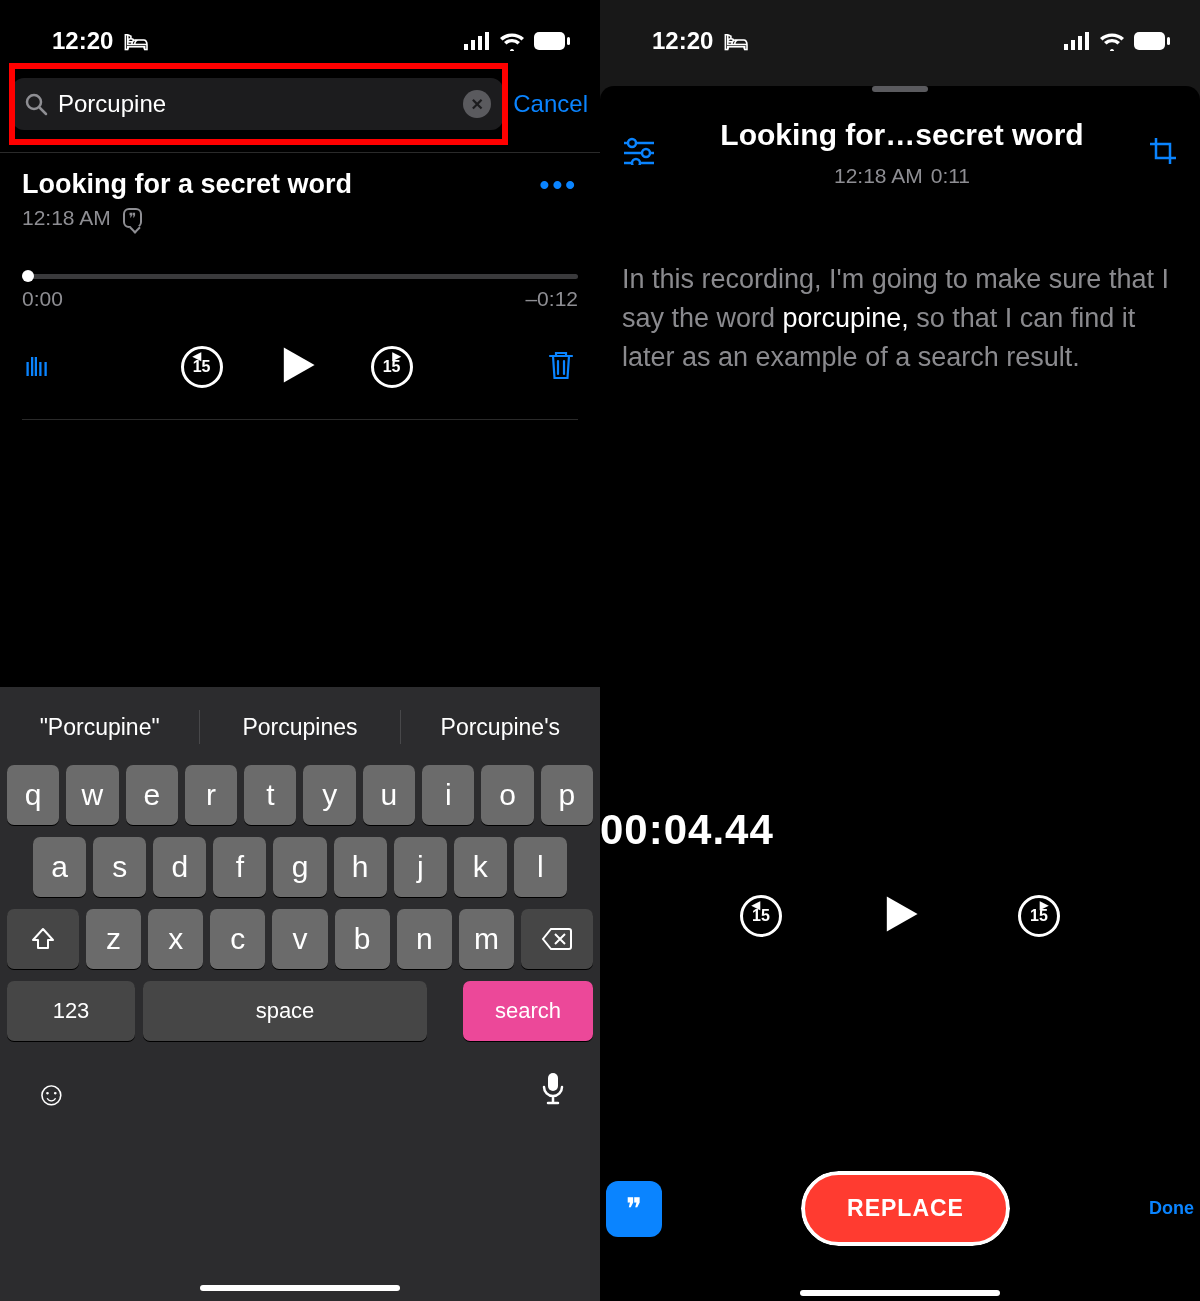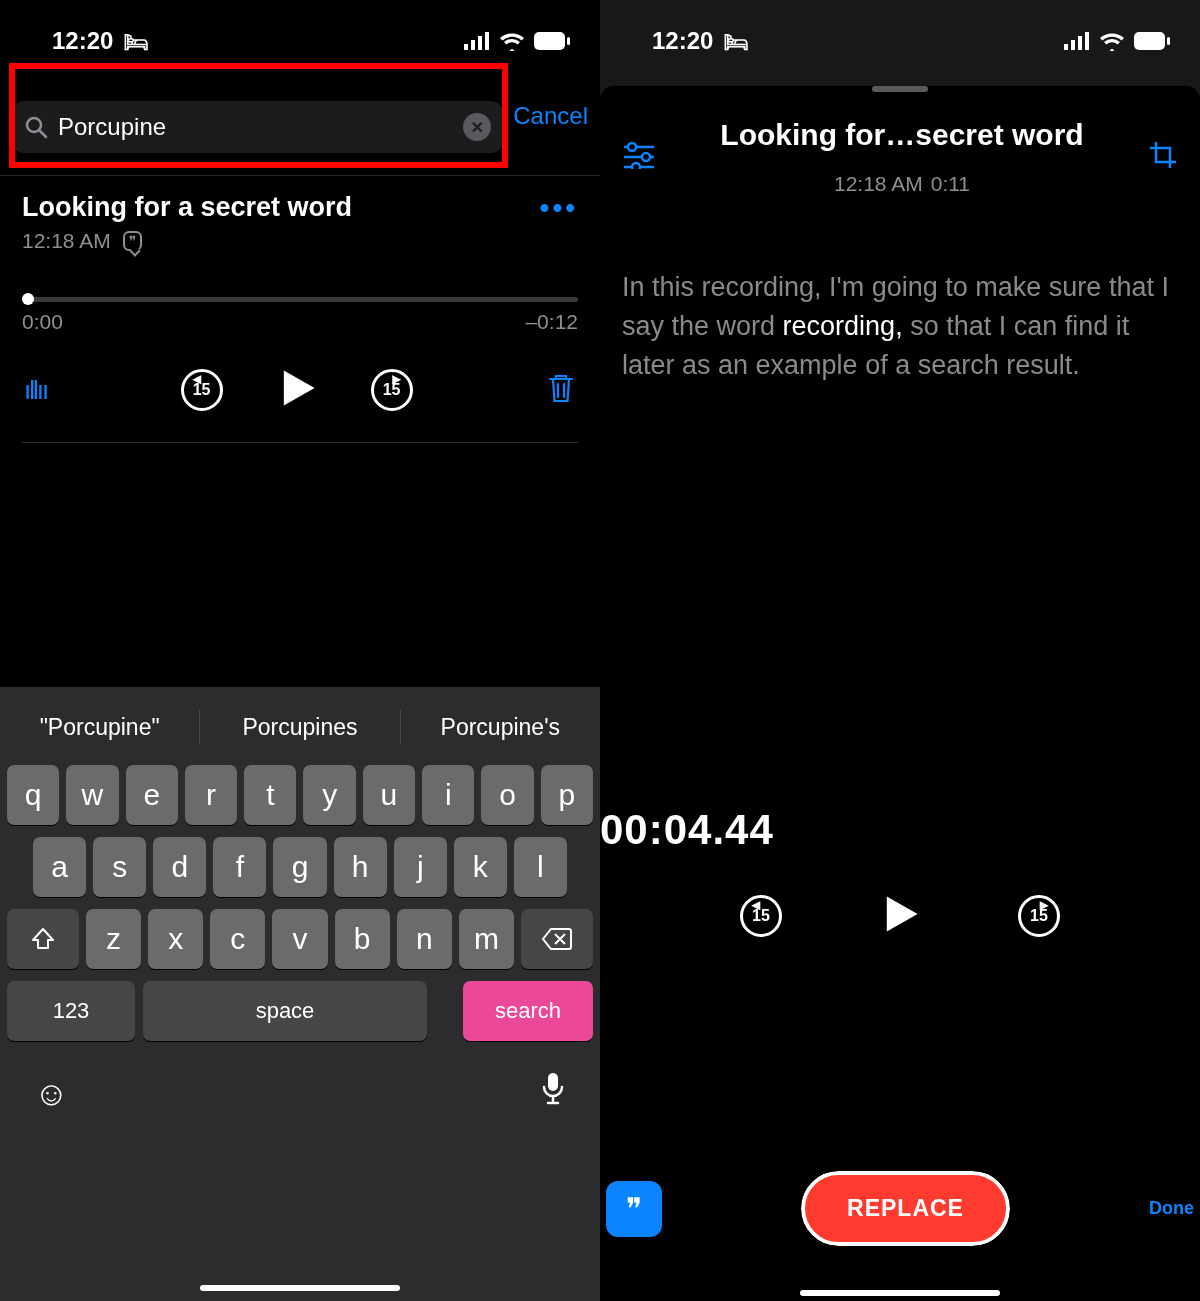--- a/index.html
+++ b/index.html
@@ -11,21 +11,21 @@
   .status-bar { display: flex; justify-content: space-between; align-items: center; padding: 22px 30px 12px 52px; height: 72px; font-size: 24px; font-weight: 600; }
   .status-left { display: flex; align-items: flex-start; gap: 10px; }
   .status-right { display: flex; align-items: center; gap: 9px; }
   .bed-icon::before { content: "🛏"; font-size: 20px; filter: grayscale(1) brightness(2); }
   .signal-icon, .wifi-icon, .battery-icon { display: inline-flex; }
 
   
   .search-row { display: flex; align-items: center; padding: 0 12px; gap: 10px; margin-top: 6px; }
   .search-wrap { position: relative; flex: 1; }
   .red-box { position: absolute; left: -3px; top: -15px; right: -5px; bottom: -15px; border: 6px solid #f00; pointer-events: none; }
-  .search-input { display: flex; align-items: center; background: #1c1c1e; border-radius: 12px; height: 52px; padding: 0 12px; gap: 10px; margin-top: 23px; }
+  .search-input { display: flex; align-items: center; background: #1c1c1e; border-radius: 12px; height: 52px; padding: 0 12px; gap: 10px; }
   .search-input input { flex: 1; background: transparent; border: none; outline: none; color: #fff; font-size: 24px; }
   .clear-btn { width: 28px; height: 28px; border-radius: 50%; background: #5a5a5e; display: flex; align-items: center; justify-content: center; color: #1c1c1e; font-weight: 700; }
   .cancel { color: #0a84ff; font-size: 24px; }
 
   
   .divider { height: 1px; background: #2a2a2a; margin-top: 22px; }
   .rec-item { padding: 16px 22px 0 22px; }
   .rec-top { display: flex; justify-content: space-between; align-items: flex-start; }
   .rec-title { font-size: 27px; font-weight: 600; }
   .rec-meta { display: flex; align-items: center; gap: 12px; margin-top: 6px; color: #8e8e93; font-size: 21px; }
@@ -66,21 +66,21 @@
   .kb-bottom { display: flex; justify-content: space-between; align-items: center; padding: 24px 34px 10px; }
   .emoji-icon, .mic-icon { font-size: 34px; color: #fff; }
   .home-bar { position: absolute; bottom: 10px; left: 50%; transform: translateX(-50%); width: 200px; height: 6px; background: #fff; border-radius: 4px; }
 
   
   .right-inner { background: #000; border-top-left-radius: 14px; border-top-right-radius: 14px; margin-top: 12px; height: 1220px; position: relative; padding: 0 22px; }
   .grabber { width: 56px; height: 6px; background: #5a5a5e; border-radius: 4px; margin: 14px auto 0; }
   .r-header { display: flex; align-items: center; justify-content: space-between; margin-top: 26px; }
   .r-title-wrap { text-align: center; }
   .r-title { font-size: 30px; font-weight: 600; }
-  .r-sub { color: #8e8e93; font-size: 21px; margin-top: 20px; }
+  .r-sub { color: #8e8e93; font-size: 21px; margin-top: 12px; }
   .r-sub span { margin: 0 4px; }
   .sliders-icon, .crop-icon { color: #0a84ff; }
   .transcript { margin-top: 72px; font-size: 27px; line-height: 1.45; color: #8a8a8e; font-weight: 500;}
   .transcript .hl { color: #fff; }
   .r-time { position: absolute; left: 0; right: 0; top: 720px; text-align: left; font-size: 42px; font-weight: 600; letter-spacing: 1px; }
   .r-controls { position: absolute; left: 0; right: 0; top: 806px; display: flex; align-items: center; justify-content: center; gap: 96px; }
   .r-bottom { position: absolute; left: 0; right: 0; bottom: 60px; display: flex; align-items: center; justify-content: space-between; padding: 0 6px; }
   .bubble-btn { width: 56px; height: 56px; background: #0a84ff; border-radius: 12px; display: flex; align-items: center; justify-content: center; font-size: 30px; color: #fff; }
   .replace-btn { background: #ff3b30; color: #fff; font-weight: 700; font-size: 23px; letter-spacing: 1px; border: 4px solid #fff; outline: 2px solid #000; border-radius: 50px; padding: 20px 42px; }
   .done { color: #0a84ff; font-size: 18px; font-weight: 600; }
@@ -286,21 +286,21 @@
       <div class="r-title-wrap">
         <div class="r-title">Looking for…secret word</div>
         <div class="r-sub"><span>12:18 AM</span><span>0:11</span></div>
       </div>
       <span class="crop-icon"><svg width="30" height="30" viewBox="0 0 30 30">
             <path d="M8 2 V22 H28 M2 8 H22 V28" stroke="#0a84ff" stroke-width="2.5" fill="none"></path>
           </svg></span>
     </div>
 
     <div class="transcript">
-      <span>In this recording, I'm going to make sure that I say the word </span><span class="hl">recording,</span><span> so that I can find it later as an example of a search result.</span>
+      <span>In this recording, I'm going to make sure that I say the word </span><span class="hl">porcupine,</span><span> so that I can find it later as an example of a search result.</span>
     </div>
 
     <div class="r-time">00:04.44</div>
 
     <div class="r-controls">
       <div class="skip back">
           <span>15</span>
           <span class="arrow">▸</span>
         </div>
       <span class="play-icon"><svg viewBox="0 0 40 40" width="52" height="52">

